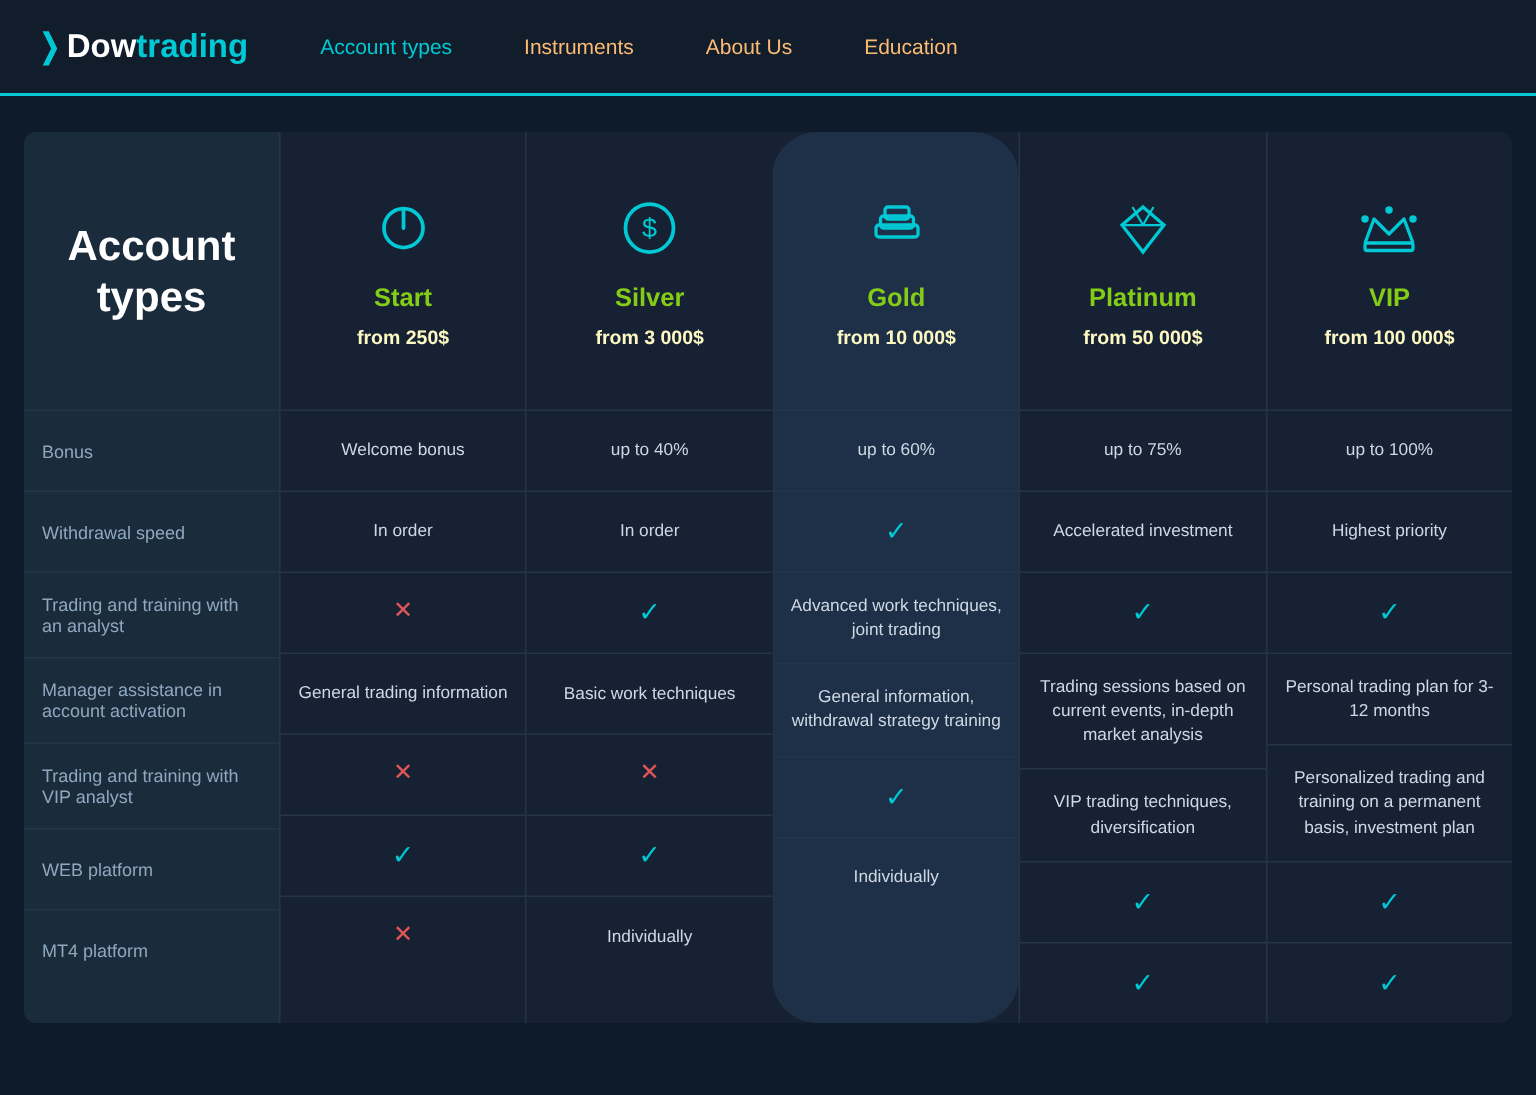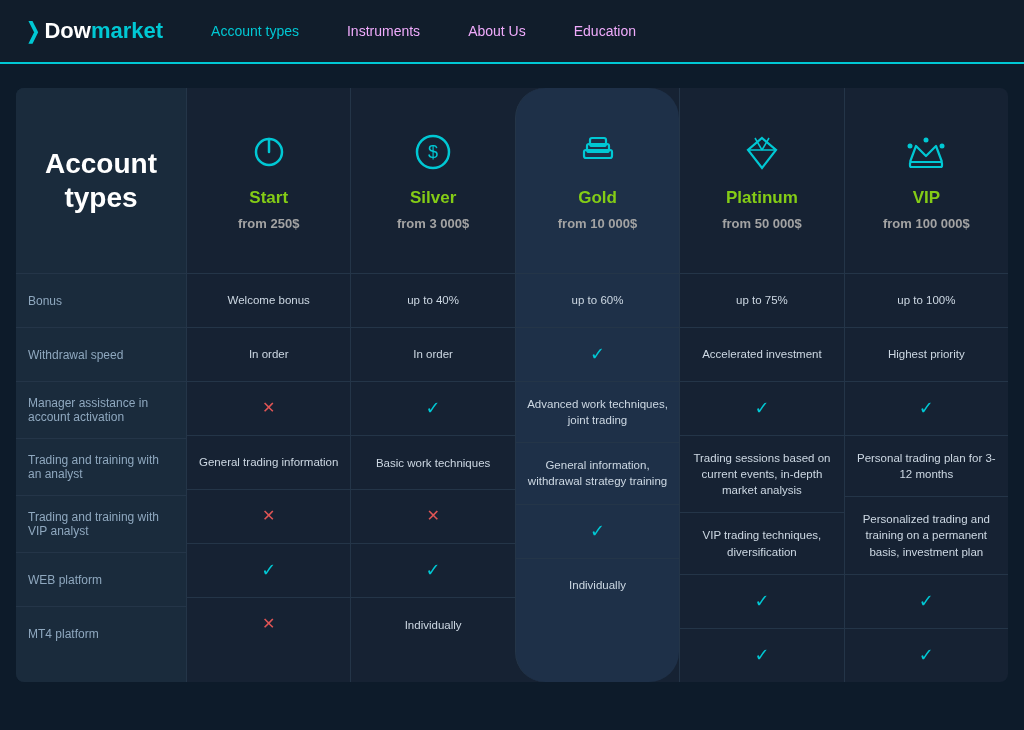--- a/index.html
+++ b/index.html
@@ -36,21 +36,21 @@
       font-size: 22px;
       font-weight: 700;
     }
     .logo-text .dow { color: #fff; }
     .logo-text .markets { color: #00c8d4; }
     .nav-items {
       display: flex;
       gap: 48px;
     }
     .nav-item {
-      color: #f0abfc;
+      color: #fdba74;
       font-size: 14px;
       cursor: pointer;
       padding: 4px 0;
       white-space: nowrap;
     }
     .nav-item:hover, .nav-item.active { color: #00c8d4; }
 
     
     .main {
       padding: 24px 16px;
@@ -132,21 +132,21 @@
       line-height: 1;
     }
     .col-name {
       font-size: 17px;
       font-weight: 600;
       color: #84cc16;
       text-align: left;
     }
     .col-price {
       font-size: 13px;
-      color: #a3a3a3;
+      color: #fef9c3;
       font-weight: 600;
       text-align: center;
     }
     .col-cell {
       border-top: 1px solid #243548;
       padding: 14px 8px;
       font-size: 11.5px;
       color: #cdd8e3;
       text-align: center;
       min-height: 54px;
@@ -161,43 +161,43 @@
     
     .icon-svg { width: 44px; height: 44px; }
   </style>
 </head>
 <body>
 
 <nav class="navbar">
   <div class="logo">
     <span class="logo-arrow">❭</span>
     <span class="logo-text">
-      <span class="dow">Dow</span><span class="markets">market</span>
+      <span class="dow">Dow</span><span class="markets">trading</span>
     </span>
   </div>
   <div class="nav-items">
     <span class="nav-item active">Account types</span>
     <span class="nav-item">Instruments</span>
     <span class="nav-item">About Us</span>
     <span class="nav-item">Education</span>
   </div>
 </nav>
 
 <div class="main">
   <div class="comparison-wrapper">
 
     <div class="left-label">
       <div class="left-label-header">
         <div class="left-label-title">Account types</div>
       </div>
       <div class="left-label-rows">
         <div class="row-label">Bonus</div>
         <div class="row-label">Withdrawal speed</div>
+        <div class="row-label">Trading and training with an analyst</div>
         <div class="row-label">Manager assistance in account activation</div>
-        <div class="row-label">Trading and training with an analyst</div>
         <div class="row-label">Trading and training with VIP analyst</div>
         <div class="row-label">WEB platform</div>
         <div class="row-label">MT4 platform</div>
       </div>
     </div>
 
     <div class="columns-wrapper">
 
       <div class="col">
         <div class="col-header">

